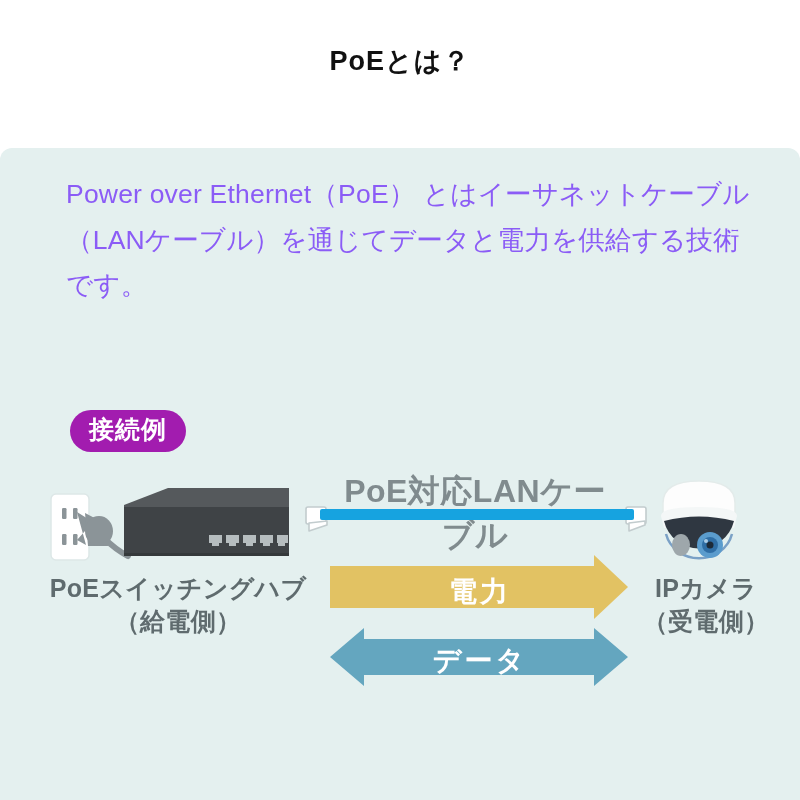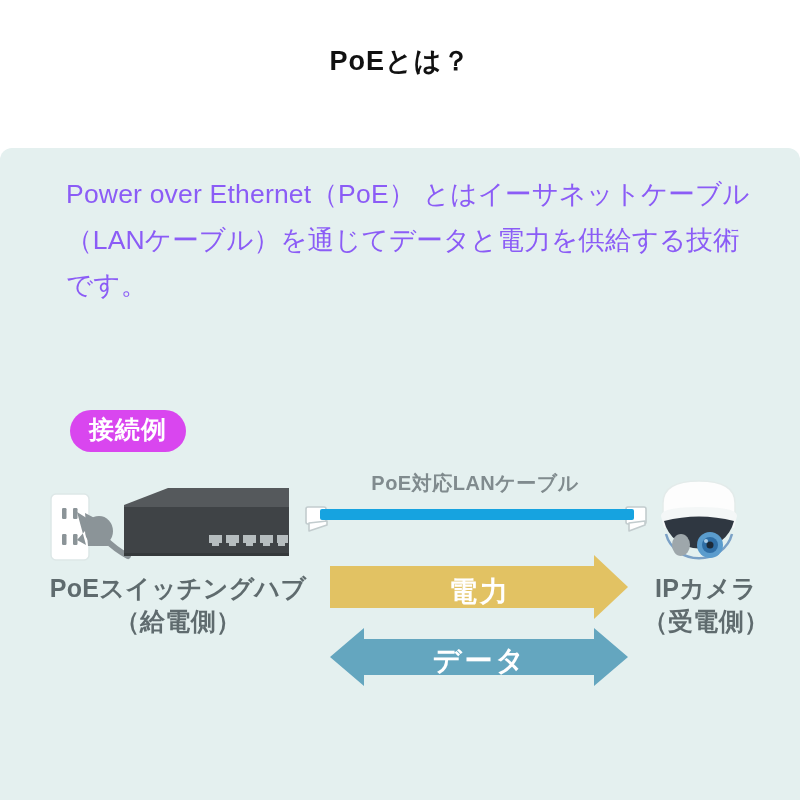--- a/index.html
+++ b/index.html
@@ -55,37 +55,37 @@
     color: #8b5cf6;
     letter-spacing: 0.2px;
   }
 
   
   .badge {
     position: absolute;
     left: 70px;
     top: 410px;
     padding: 6px 19px 8px 19px;
-    background: #d946ef;
+    background: #a21caf;
     color: #ffffff;
     font-size: 25px;
     font-weight: 700;
     border-radius: 22px;
     letter-spacing: 1px;
     line-height: 1.1;
   }
 
   
   .cable-label {
     position: absolute;
     left: 330px;
     top: 470px;
     width: 290px;
     text-align: center;
-    font-size: 20px;
+    font-size: 32px;
     font-weight: 700;
     color: #808b8e;
     letter-spacing: 0.5px;
   }
 
   
   .svg-layer {
     position: absolute;
     left: 0;
     top: 0;

